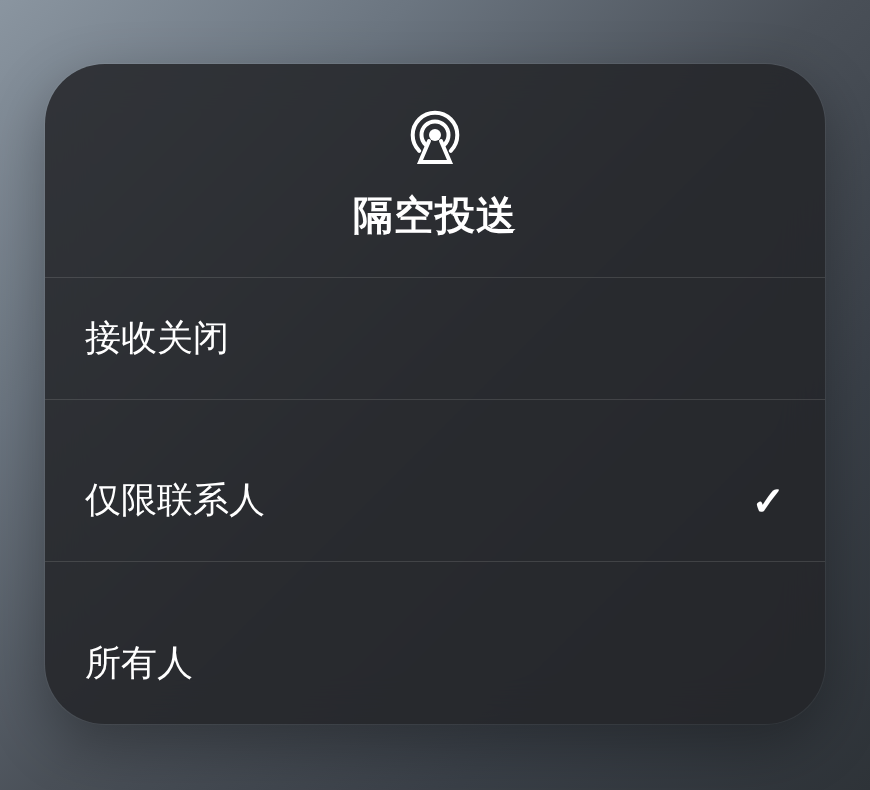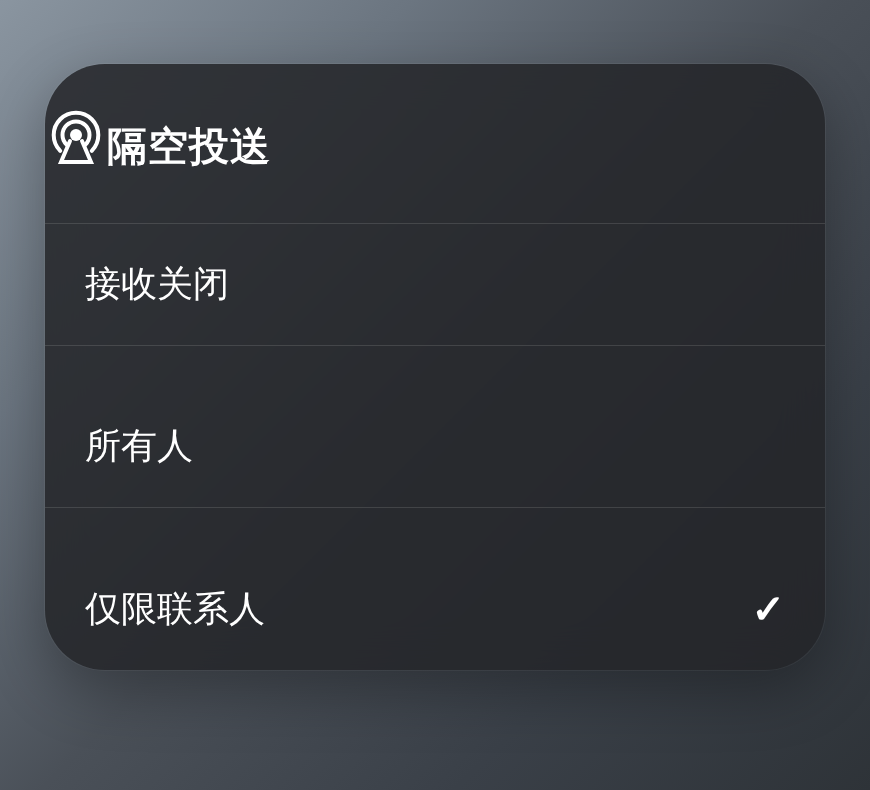--- a/index.html
+++ b/index.html
@@ -15,25 +15,24 @@
     .panel {
       width: 780px;
       background: rgba(35, 37, 40, 0.85);
       border-radius: 60px;
       overflow: hidden;
       backdrop-filter: blur(20px);
       box-shadow: 0 0 0 1px rgba(255,255,255,0.05), 0 20px 60px rgba(0,0,0,0.3);
     }
     .panel-header {
       display: flex;
-      flex-direction: row;
+      flex-direction: column;
       align-items: center;
       padding: 40px 0 34px 0;
       border-bottom: 1px solid rgba(255,255,255,0.12);
-      font-family: Liberation Mono, monospace;
     }
     .panel-header .icon {
       color: #ffffff;
       margin-bottom: 18px;
     }
     .panel-title {
       color: #ffffff;
       font-size: 40px;
       font-weight: 600;
       letter-spacing: 1px;
@@ -81,21 +80,21 @@
       </svg>
     </span>
     <div class="panel-title">隔空投送</div>
   </div>
   <div class="option-list">
     <div class="option-item">
       <span class="option-label">接收关闭</span>
       <span class="checkmark" style="visibility: hidden;">✓</span>
     </div>
     <div class="option-item">
+      <span class="option-label">仅限联系人</span>
+      <span class="checkmark" style="visibility: visible;">✓</span>
+    </div>
+    <div class="option-item">
       <span class="option-label">所有人</span>
       <span class="checkmark" style="visibility: hidden;">✓</span>
-    </div>
-    <div class="option-item">
-      <span class="option-label">仅限联系人</span>
-      <span class="checkmark" style="visibility: visible;">✓</span>
     </div>
   </div>
 </div>
 
 </body></html>

